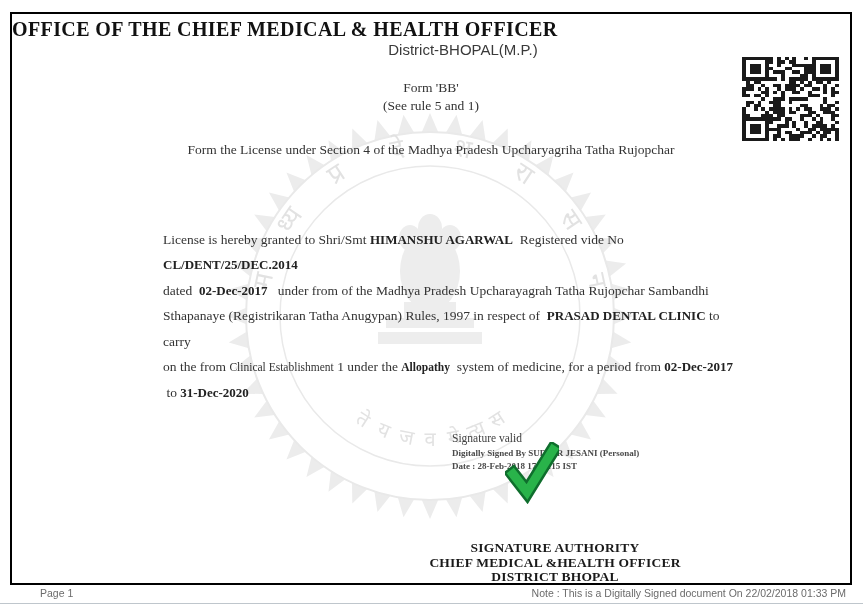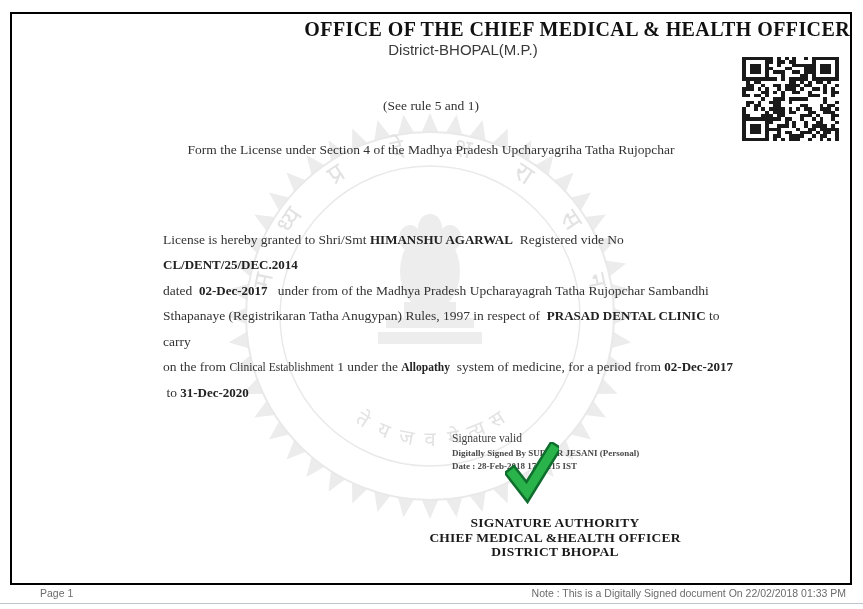--- a/index.html
+++ b/index.html
@@ -3,21 +3,21 @@
 <meta charset="utf-8">
 <style>
   html,body{margin:0;padding:0;background:#fff;}
   .canvas{position:relative;width:863px;height:609px;background:#fff;overflow:hidden;
           font-family:"Liberation Serif",serif;}
   .page{position:absolute;left:10px;top:12px;width:838px;height:569px;border:2px solid #000;background:#fff;}
 
   
   .wm{position:absolute;left:160px;top:60px;width:520px;height:460px;pointer-events:none;}
 
-  .title{position:absolute;left:0;top:4px;width:100%;text-align:right;
+  .title{position:absolute;left:0;top:4px;width:100%;text-align:left;
          font-weight:bold;font-size:20px;letter-spacing:.4px;color:#111;}
   .subtitle{position:absolute;left:0;top:27px;width:100%;text-align:center;
             font-family:"Liberation Sans",sans-serif;font-size:15px;color:#3a3a3a;padding-left:32px;}
   .formname{position:absolute;left:0;top:66px;width:100%;text-align:center;font-size:13.5px;color:#333;}
   .formrule{position:absolute;left:0;top:84px;width:100%;text-align:center;font-size:13.5px;color:#333;}
   .intro{position:absolute;left:0;top:124px;width:100%;text-align:center;
          font-size:13.5px;color:#333;line-height:23px;}
 
   .license{position:absolute;left:151px;top:213px;width:580px;font-size:13.5px;color:#333;}
   .lic-line{line-height:25.4px;white-space:pre-wrap;}
@@ -25,21 +25,21 @@
   .lic-line .sm{font-size:11.5px;}
   .lic-line .b.sm{font-size:11.5px;font-weight:bold;}
 
   .qr{position:absolute;left:730px;top:43px;width:97px;height:84px;}
 
   .sig{position:absolute;left:440px;top:418px;width:230px;font-family:Liberation Serif, serif;}
   .sig-valid{font-size:11.5px;color:#3f3f3f;margin-bottom:4px;}
   .sig-line{font-size:9px;font-weight:bold;color:#4a4a4a;margin-bottom:3px;}
   .check{position:absolute;left:493px;top:428px;width:54px;height:62px;}
 
-  .authority{position:absolute;left:413px;top:502px;width:260px;text-align:center;
+  .authority{position:absolute;left:413px;top:527px;width:260px;text-align:center;
              font-weight:bold;font-size:13.5px;color:#1a1a1a;line-height:14.5px;letter-spacing:.2px;}
 
   .footer-page{position:absolute;left:40px;top:587px;font-family:"Liberation Sans",sans-serif;
                font-size:10.5px;color:#6b6b6b;}
   .footer-note{position:absolute;right:17px;top:587px;font-family:"Liberation Sans",sans-serif;
                font-size:10.5px;color:#6b6b6b;}
   .footer-line{position:absolute;left:0;top:603px;width:863px;height:1px;background:#bfc6cc;}
 </style>
 </head>
 <body>
@@ -118,20 +118,21 @@
         <text x="282.80516939895085" y="369.6115338481963" fill="#e2e2e2" font-size="20" font-family="&quot;Liberation Serif&quot;,serif" text-anchor="middle" transform="rotate(-11 282.80516939895085 369.6115338481963)">मे</text>
         <text x="258" y="372" fill="#e2e2e2" font-size="20" font-family="&quot;Liberation Serif&quot;,serif" text-anchor="middle" transform="rotate(0 258 372)">व</text>
         <text x="233.19483060104918" y="369.6115338481963" fill="#e2e2e2" font-size="20" font-family="&quot;Liberation Serif&quot;,serif" text-anchor="middle" transform="rotate(11 233.19483060104918 369.6115338481963)">ज</text>
         <text x="209.30114285593143" y="362.53390109368235" fill="#e2e2e2" font-size="20" font-family="&quot;Liberation Serif&quot;,serif" text-anchor="middle" transform="rotate(22 209.30114285593143 362.53390109368235)">य</text>
         <text x="187.1969254480465" y="351.0271738329051" fill="#e2e2e2" font-size="20" font-family="&quot;Liberation Serif&quot;,serif" text-anchor="middle" transform="rotate(33 187.1969254480465 351.0271738329051)">ते</text>
       </svg>
 
     <div class="title">OFFICE OF THE CHIEF MEDICAL &amp; HEALTH OFFICER</div>
     <div class="subtitle">District-BHOPAL(M.P.)</div>
 
+    <div class="formname">Form 'BB'</div>
     <div class="formrule">(See rule 5 and 1)</div>
 
     <div class="intro">
       <div>Form the License under Section 4 of the Madhya Pradesh Upcharyagriha Tatha Rujopchar</div>
     </div>
 
     <div class="license" id="license">
         <div class="lic-line"><span>License is hereby granted to Shri/Smt </span><span class="b">HIMANSHU AGARWAL</span><span>  Registered vide No </span><span class="b">CL/DENT/25/DEC.2014</span></div>
         <div class="lic-line"><span>dated  </span><span class="b">02-Dec-2017</span><span>   under from of the Madhya Pradesh Upcharayagrah Tatha Rujopchar Sambandhi</span></div>
         <div class="lic-line"><span>Sthapanaye (Registrikaran Tatha Anugypan) Rules, 1997 in respect of  </span><span class="b">PRASAD DENTAL CLINIC</span><span> to carry</span></div>

